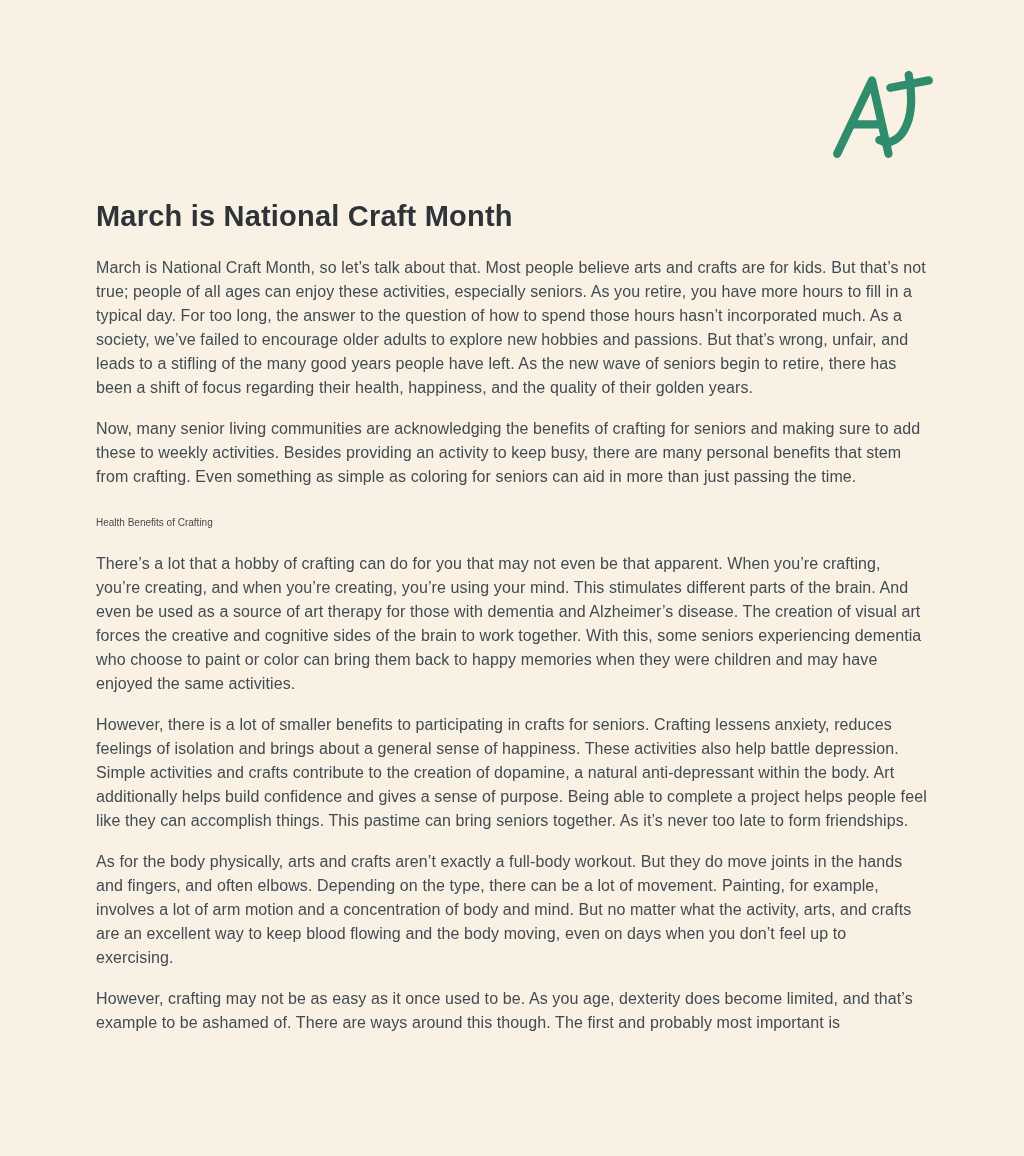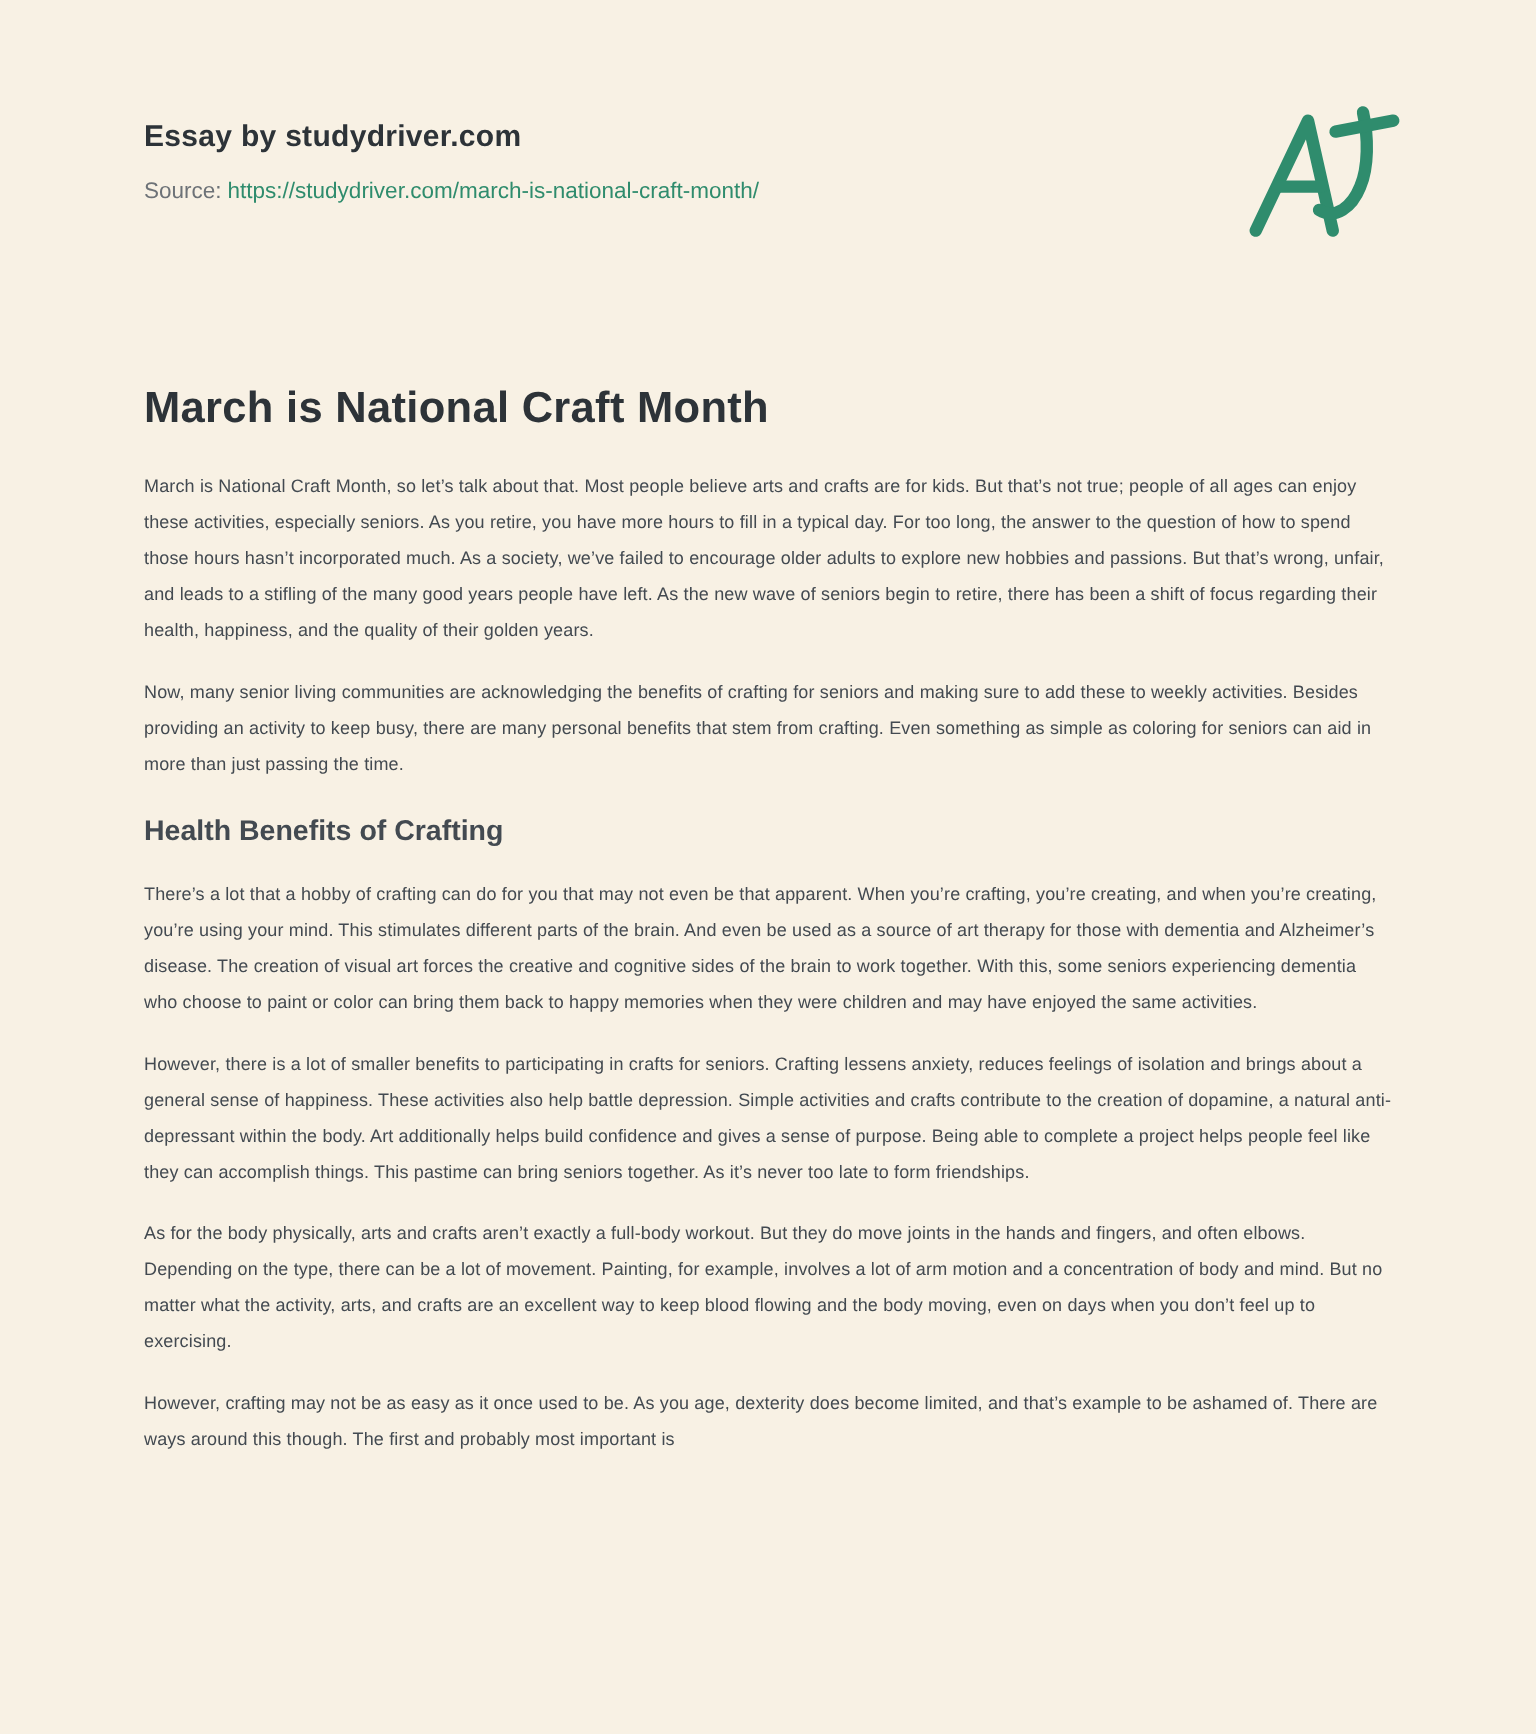--- a/index.html
+++ b/index.html
@@ -37,41 +37,35 @@
     position:absolute;top:66px;right:86px;width:110px;height:104px;
   }
   .logo svg{width:100%;height:100%;display:block;}
   .title{
     margin:116px 0 20px 0;
     font-size:29px;line-height:40px;font-weight:700;
     color:var(--title);letter-spacing:.2px;
   }
   .para{
     margin:0 0 17px 0;
-    font-size:12px;line-height:24px;
+    font-size:16px;line-height:24px;
     max-width:834px;
     letter-spacing:.1px;
   }
   .subheading{
     margin:22px 0 17px 0;
-    font-size:19px;line-height:24px;font-weight:700;
+    font-size:10px;line-height:24px;font-weight:400;
     color:var(--text);
   }
 </style>
 </head>
 <body>
 
 <div class="page">
 
-  <div class="header-left">
-    <div class="byline">Essay by studydriver.com</div>
-    <div class="source-line">
-      <span>Source:</span><a class="source-url" href="#">https://studydriver.com/march-is-national-craft-month/</a>
-    </div>
-  </div>
 
   <div class="logo">
     <svg viewBox="0 0 120 110" xmlns="http://www.w3.org/2000/svg">
       <g fill="none" stroke="#2f8c6d" stroke-width="9" stroke-linecap="round" stroke-linejoin="round">
         <path d="M10 94 L48 14 L66 94"></path>
         <path d="M26 62 L58 62"></path>
         <path d="M88 8 C92 26 92 48 86 62 C80 77 68 86 56 79"></path>
         <path d="M68 22 L110 14"></path>
       </g>
     </svg>

